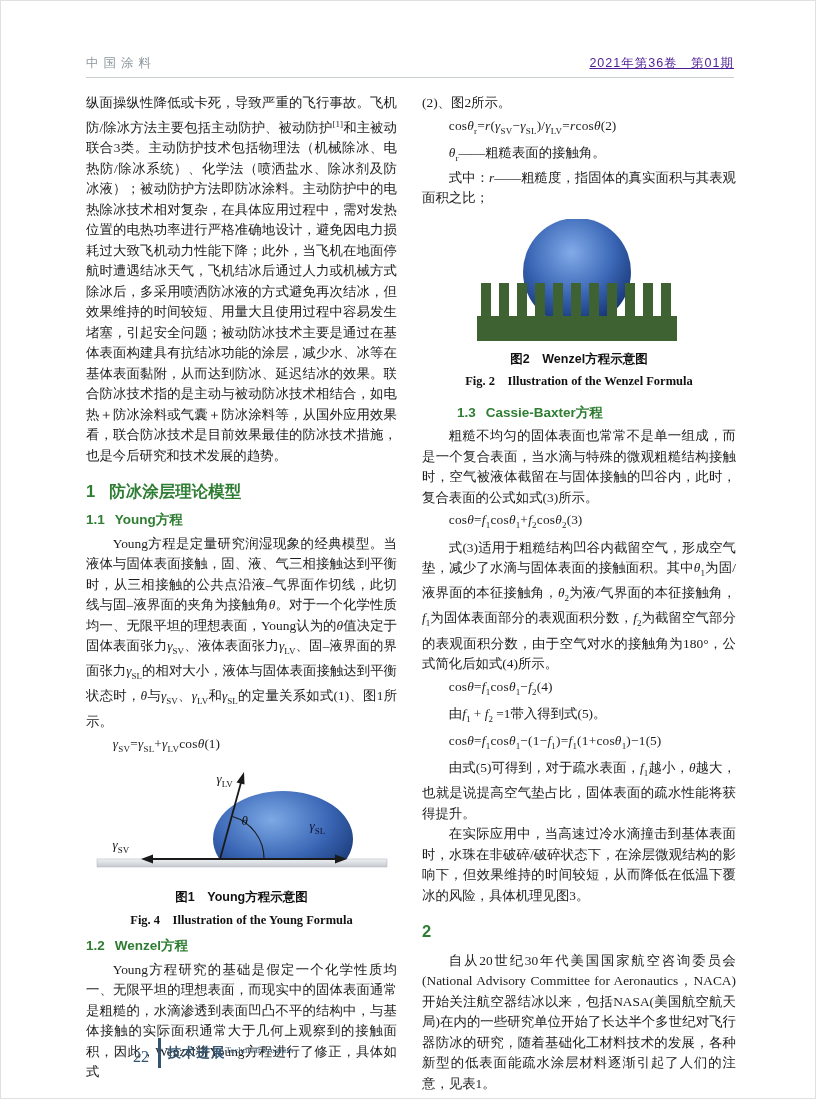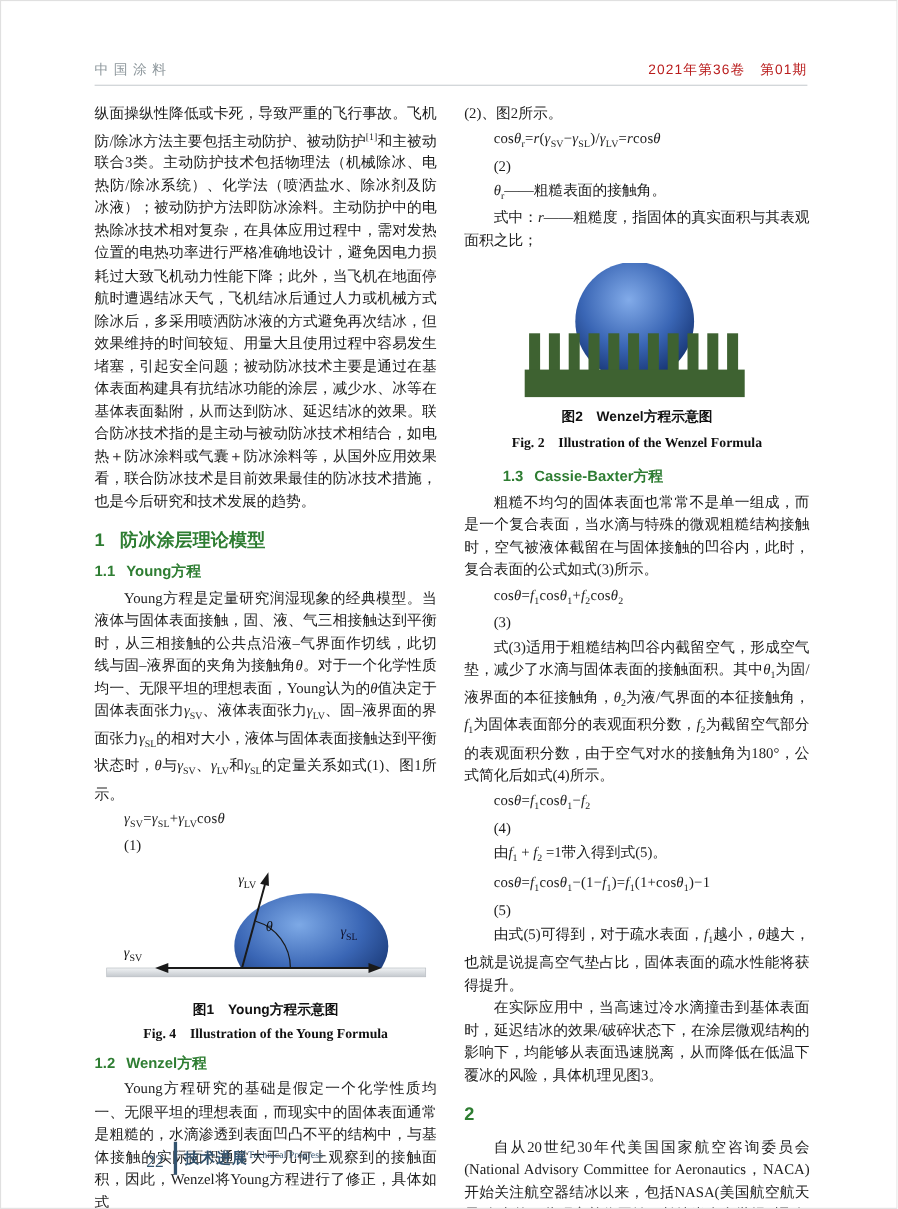--- a/index.html
+++ b/index.html
@@ -7,21 +7,21 @@
   .page {
     position:relative; width:816px; height:1099px;
     background:#ffffff; border:1px solid #e0e0e0;
     font-family:"Liberation Serif","DejaVu Serif",serif;
     color:#1c1c1c; overflow:hidden;
   }
   
   .header { position:absolute; left:85px; right:81px; top:54px; }
   .header-row { display:flex; justify-content:space-between; align-items:baseline; }
   .journal { font-family:"Liberation Sans","DejaVu Sans",sans-serif; font-size:12.5px; color:#8d979c; letter-spacing:5px; }
-  .issue   { font-family:"Liberation Sans","DejaVu Sans",sans-serif; font-size:12.5px; color:#b91c1c; letter-spacing:1px; }
+  .issue   { font-family:"Liberation Sans","DejaVu Sans",sans-serif; font-size:12.5px; color:#4c1d95; letter-spacing:1px;text-decoration:underline; }
   .header-rule { margin-top:5px; border-top:1px solid #c9ced1; height:0; }
 
   
   .col { position:absolute; top:92px; font-size:13.4px; line-height:20.5px; text-align:justify; }
   .col-left  { left:85px;  width:311px; }
   .col-right { left:421px; width:314px; }
   p.body { text-indent:2em; }
   p.noindent { text-indent:0; }
   sub { font-size:9px; }
   sup { font-size:9px; }
@@ -34,21 +34,21 @@
   }
   .h1 .num { margin-right:14px; }
   .h2 {
     font-family:"Liberation Sans","DejaVu Sans",sans-serif;
     color:#2e7d32; font-weight:bold; font-size:13.5px;
     margin:7px 0 5px 0; display:flex; line-height:1.3;
   }
   .h2 .num { margin-right:10px; }
 
   
-  .equation { display:flex; align-items:baseline; padding-left:2em; margin:2px 0;flex-direction:column; }
+  .equation { display:flex; align-items:baseline; padding-left:2em; margin:2px 0; }
   .equation .formula { letter-spacing:0.2px; }
   .equation .eqnum { padding-right:2px; }
 
   
   .figure { margin:10px 0 6px 0; text-align:center; }
   .fig-canvas { position:relative; display:block; margin:0 auto; }
   .fig-label { position:absolute; font-size:13px; font-style:normal; color:#111; font-family:"Liberation Serif","DejaVu Serif",serif; }
   .fig-label i { font-style:italic; }
   .cap-cn { font-family:"Liberation Sans","DejaVu Sans",sans-serif; font-weight:bold; font-size:12.5px; color:#111; margin-top:6px; text-align:center; text-indent:0; }
   .cap-en { font-family:"Liberation Serif","DejaVu Serif",serif; font-weight:bold; font-size:12.5px; color:#111; margin-top:2px; text-align:center; text-indent:0; }
@@ -209,21 +209,21 @@
     </div>
 
     <p class="body">由<i>f</i><sub>1</sub> + <i>f</i><sub>2</sub> =1带入得到式(5)。</p>
 
     <div class="equation">
       <span class="formula">cos<i>θ</i>=<i>f</i><sub>1</sub>cos<i>θ</i><sub>1</sub>−(1−<i>f</i><sub>1</sub>)=<i>f</i><sub>1</sub>(1+cos<i>θ</i><sub>1</sub>)−1</span>
       <span class="eqnum">(5)</span>
     </div>
 
     <p class="body">由式(5)可得到，对于疏水表面，<i>f</i><sub>1</sub>越小，<i>θ</i>越大，也就是说提高空气垫占比，固体表面的疏水性能将获得提升。</p>
-    <p class="body">在实际应用中，当高速过冷水滴撞击到基体表面时，延迟结冰的效果/破碎状态下，在涂层微观结构的影响下，均能够从表面迅速脱离，从而降低在低温下覆冰的风险，具体机理见图3。</p>
+    <p class="body">在实际应用中，当高速过冷水滴撞击到基体表面时，水珠在非破碎/破碎状态下，在涂层微观结构的影响下，但效果维持的时间较短，从而降低在低温下覆冰的风险，具体机理见图3。</p>
 
     <div class="h1">
       <span class="num">2</span>
     </div>
 
     <p class="body">自从20世纪30年代美国国家航空咨询委员会(National Advisory Committee for Aeronautics，NACA)开始关注航空器结冰以来，包括NASA(美国航空航天局)在内的一些研究单位开始了长达半个多世纪对飞行器防冰的研究，随着基础化工材料技术的发展，各种新型的低表面能疏水涂层材料逐渐引起了人们的注意，见表1。</p>
   </div>
 
   <div class="footer">
     <span class="page-num">22</span>

